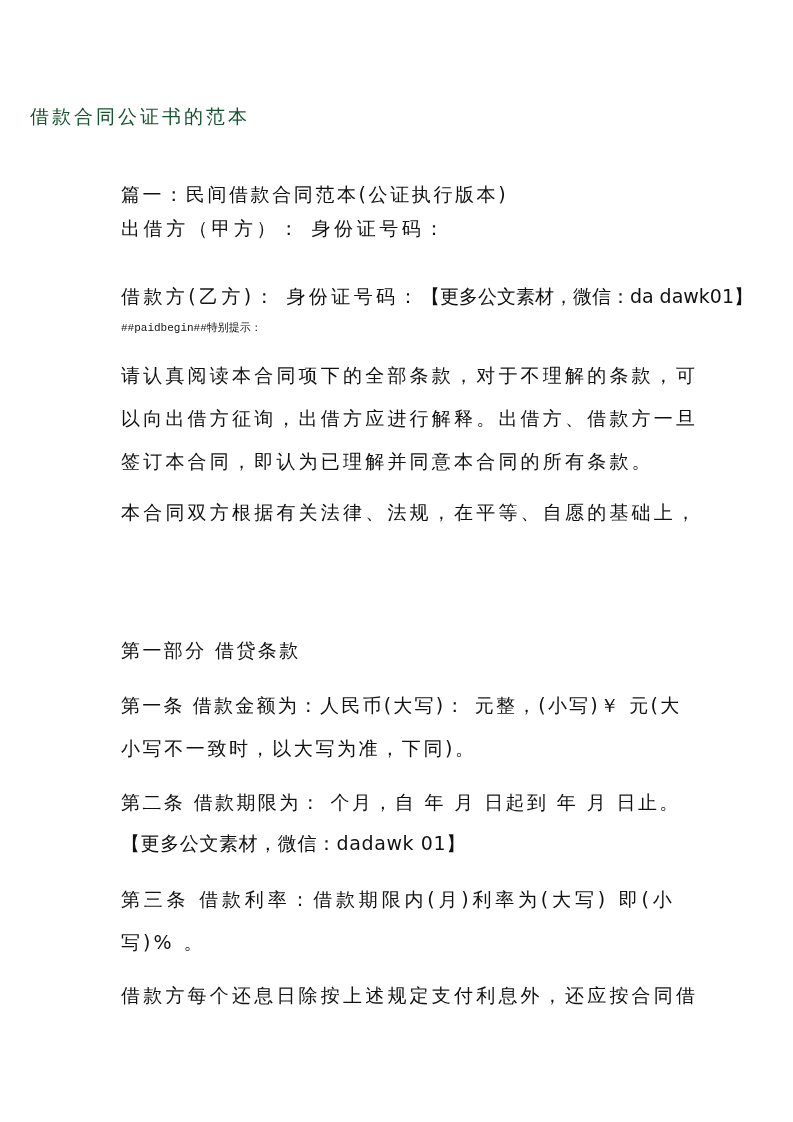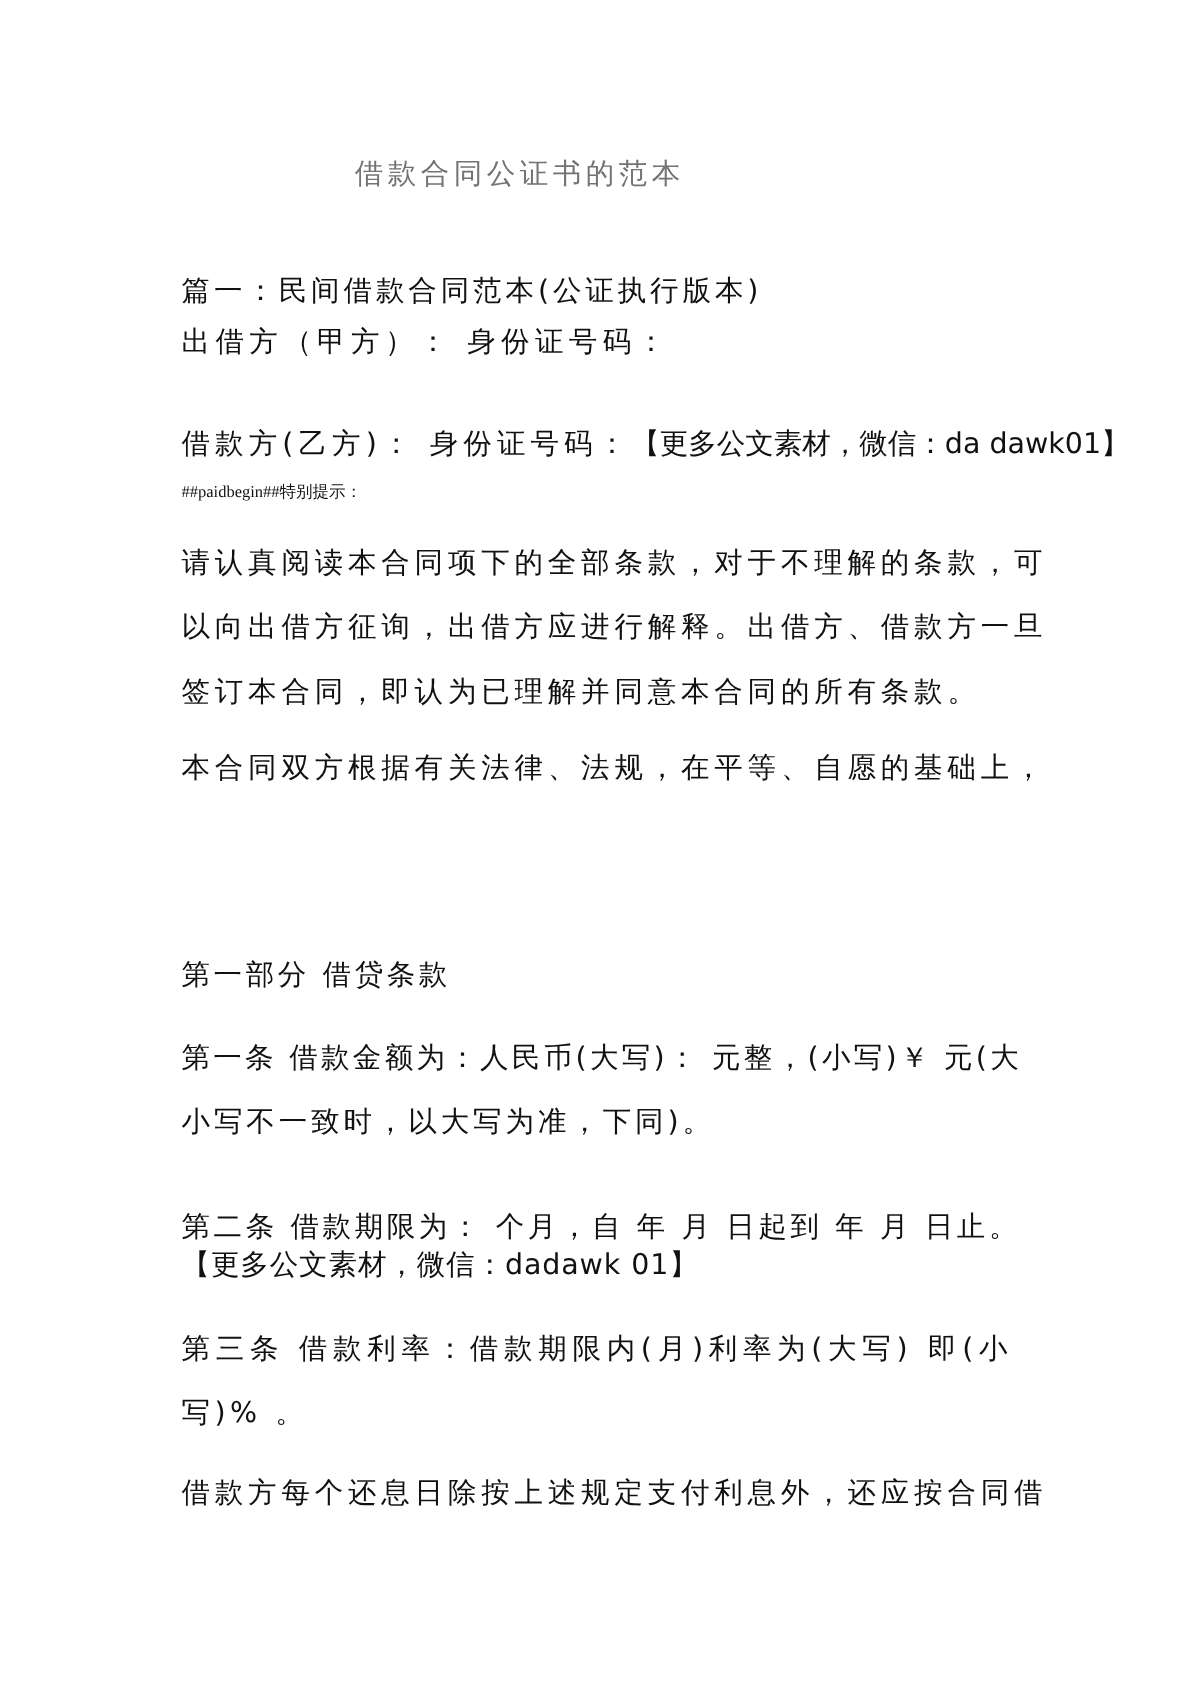--- a/index.html
+++ b/index.html
@@ -27,34 +27,34 @@
       white-space: nowrap;
       font-size: 19px;
       line-height: 24px;
       letter-spacing: 3.2px;
       color: #111111;
     }
     .title {
       position: absolute;
       left: 0;
       width: 663px;
-      text-align: center;
+      text-align: left;
       top: 104px;
       font-size: 19px;
       line-height: 24px;
       letter-spacing: 3px;
-      color: #737373;
+      color: #14532d;
       padding-left: 30px;
       box-sizing: border-box;
     }
     .small {
       font-size: 11px;
       line-height: 14px;
       letter-spacing: 0;
-      font-family: Liberation Serif, serif;
+      font-family: Liberation Mono, monospace;
     }
   </style>
 </head>
 <body>
 
 <div class="page">
 
   <div class="title">借款合同公证书的范本</div>
 
   <div class="line" style="top:160px; letter-spacing:2.6px;margin-top:22px;">篇一：民间借款合同范本(公证执行版本)</div>
@@ -71,21 +71,21 @@
   <div class="line" style="top:406px;">以向出借方征询，出借方应进行解释。出借方、借款方一旦</div>
   <div class="line" style="top:449px;">签订本合同，即认为已理解并同意本合同的所有条款。</div>
 
   <div class="line" style="top:500px;">本合同双方根据有关法律、法规，在平等、自愿的基础上，</div>
 
   <div class="line" style="top:638px; letter-spacing:2.4px;">第一部分  借贷条款</div>
 
   <div class="line" style="top:693px; letter-spacing:2.2px;">第一条  借款金额为：人民币(大写)：  元整，(小写)￥  元(大</div>
   <div class="line" style="top:736px; letter-spacing:2.6px;">小写不一致时，以大写为准，下同)。</div>
 
-  <div class="line" style="top:790px; letter-spacing:2.4px;margin-top:16px;">第二条  借款期限为：  个月，自  年  月  日起到  年  月  日止。</div>
+  <div class="line" style="top:790px; letter-spacing:2.4px;">第二条  借款期限为：  个月，自  年  月  日起到  年  月  日止。</div>
   <div class="line" style="top:831px; letter-spacing:0.6px;">【更多公文素材，微信：dadawk 01】</div>
 
   <div class="line" style="top:887px; letter-spacing:3.8px;">第三条  借款利率：借款期限内(月)利率为(大写)  即(小</div>
   <div class="line" style="top:930px; letter-spacing:3px;">写)%  。</div>
 
   <div class="line" style="top:983px;">借款方每个还息日除按上述规定支付利息外，还应按合同借</div>
 
 </div>
 
 </body></html>

